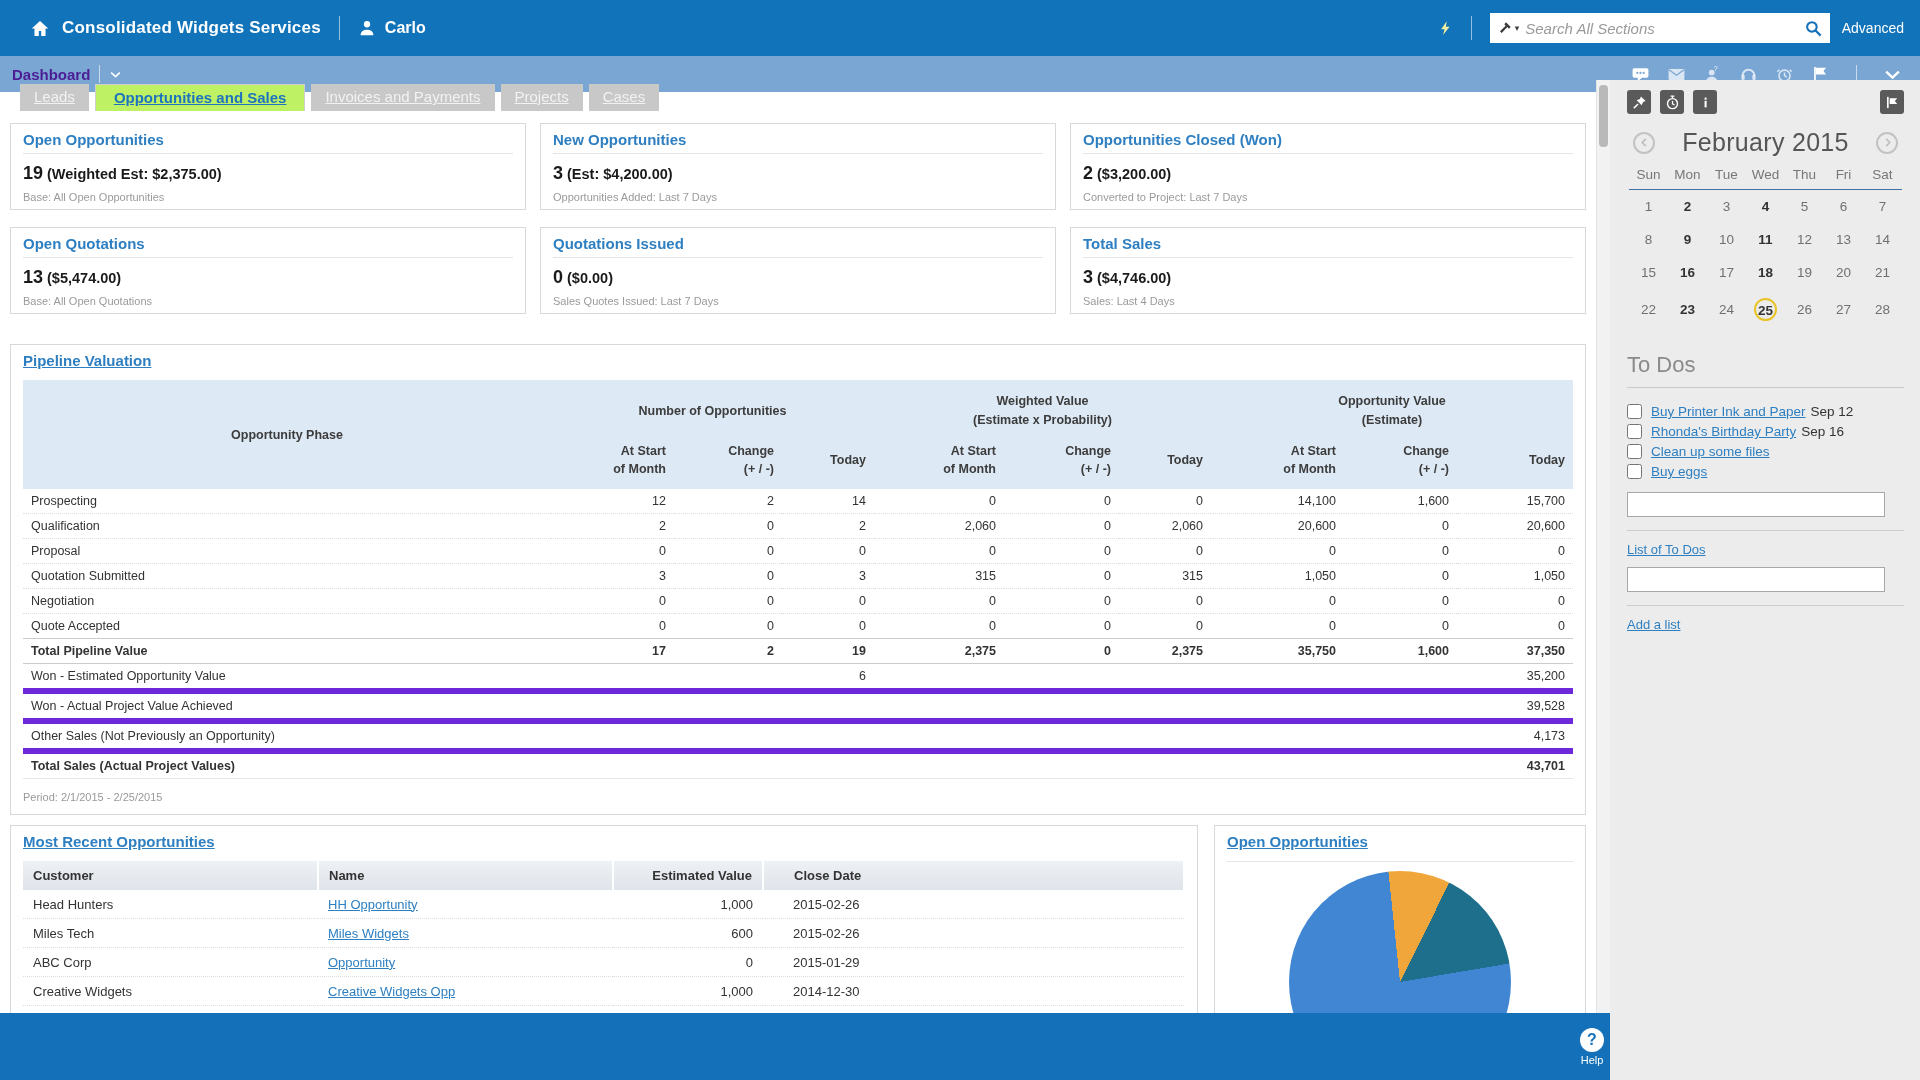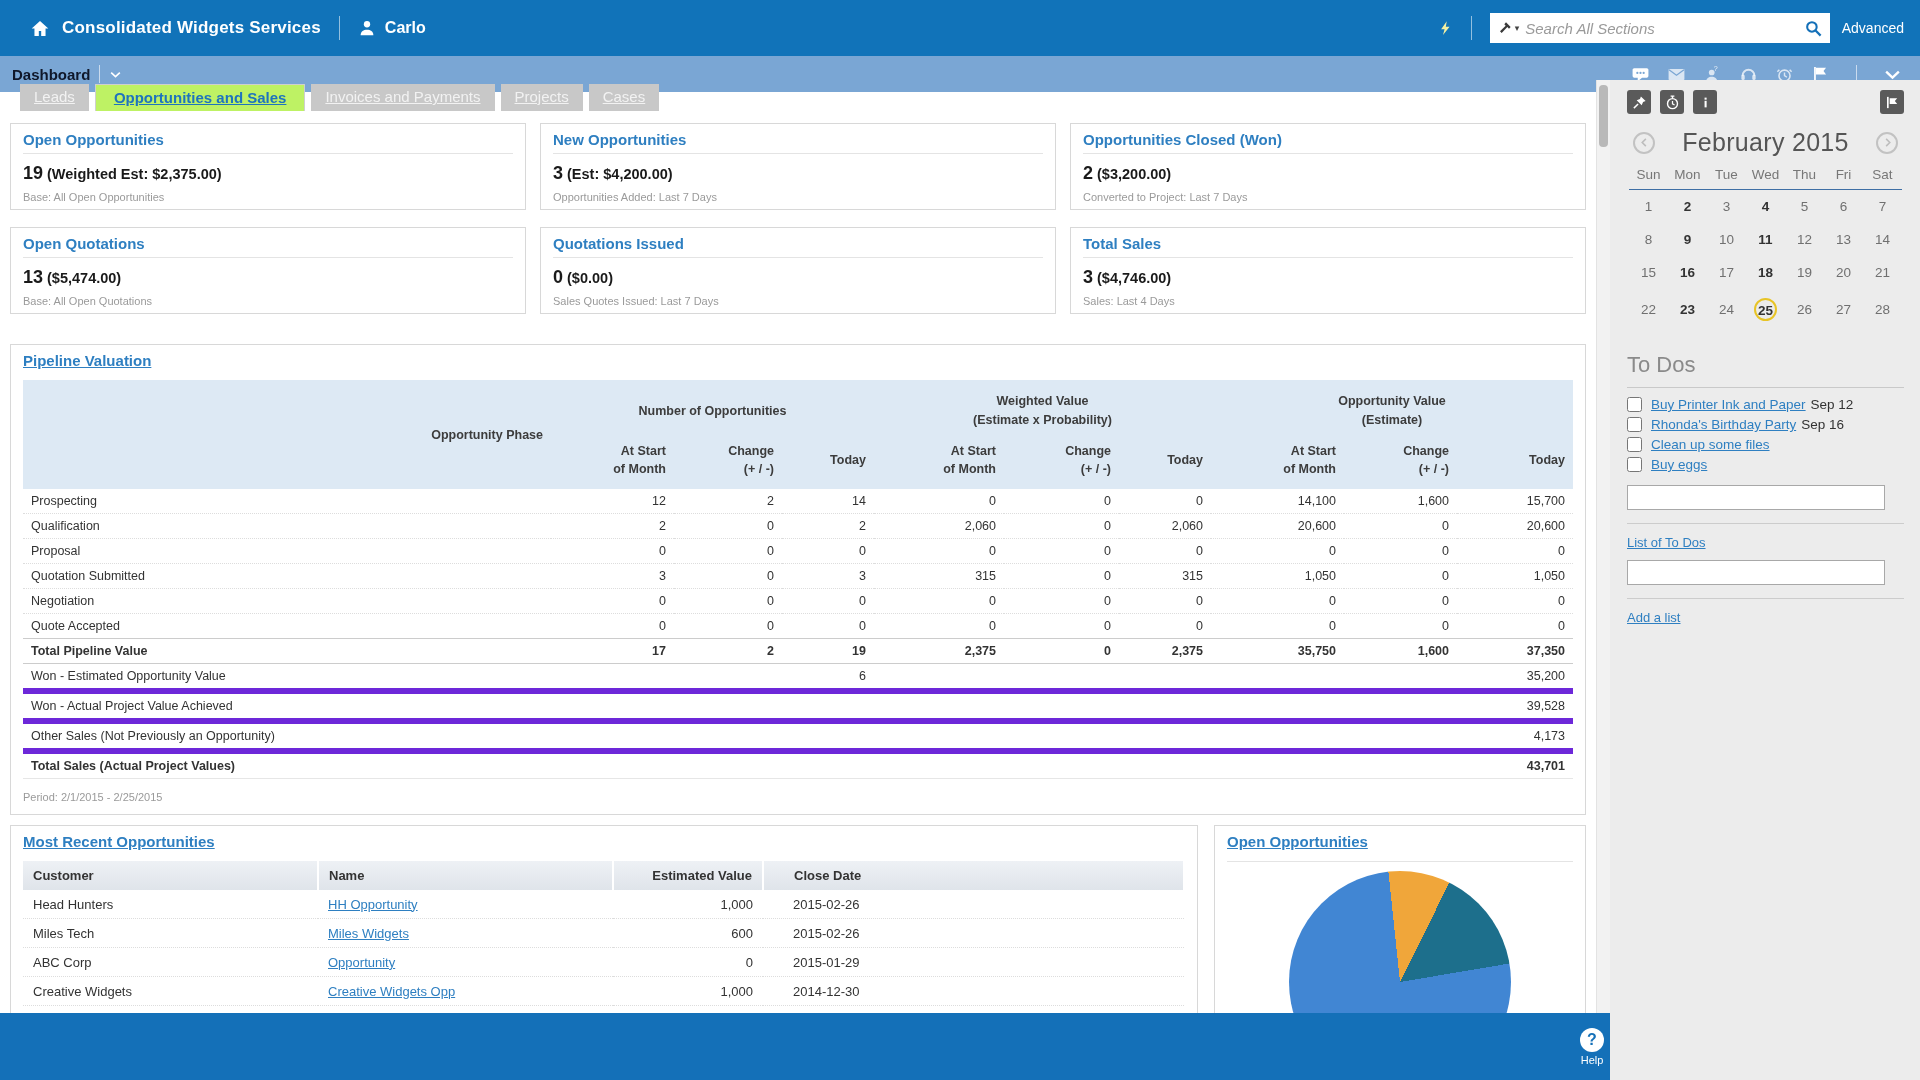--- a/index.html
+++ b/index.html
@@ -13,21 +13,21 @@
   .vdiv { width:1px; height:24px; background:rgba(255,255,255,.55); margin:0 18px; }
   .username { font-size:16px; font-weight:bold; margin-left:9px; }
   .topbar .spacer { flex:1; }
   .searchbox { width:340px; height:30px; background:#fff; display:flex; align-items:center; padding:0 7px; }
   .searchbox input { flex:1; border:none; outline:none; font-size:15px; font-style:italic; color:#555; margin:0 6px; font-family:"Liberation Sans",sans-serif; }
   .searchbox input::placeholder { color:#9a9a9a; font-style:italic; }
   .caret { font-size:9px; color:#444; margin-left:2px; }
   .advanced { font-size:14px; margin:0 16px 0 12px; cursor:pointer; }
 
   
-  .subbar { height:36px; background:#7aa6d4; display:flex; align-items:center; color:#0f172a; padding:0 12px; }
+  .subbar { height:36px; background:#7aa6d4; display:flex; align-items:center; color:#4c1d95; padding:0 12px; }
   .breadcrumb { font-size:15px; font-weight:bold; }
   .subbar .sep { width:1px; height:18px; background:rgba(255,255,255,.6); margin:0 9px; }
   .subbar-icons { margin-left:auto; display:flex; align-items:center; gap:17px; margin-right:6px; }
   .subbar-icons .icn { width:19px; height:19px; display:flex; cursor:pointer; }
 
   
   .main { position:absolute; top:80px; left:0; right:0; bottom:0; display:flex; }
   .content { width:1596px; padding:4px 10px 0 10px; }
   .vscroll { width:14px; background:#f2f2f2; border-left:1px solid #e3e3e3; position:relative; }
   .vscroll .thumb { position:absolute; top:5px; left:2px; width:9px; height:62px; background:#b9b9b9; border-radius:4px; }
@@ -47,21 +47,21 @@
   .card-footer { position:absolute; left:12px; bottom:6px; font-size:11px; color:#9a9a9a; }
 
   
   .panel { border:1px solid #d8d8d8; background:#fff; padding:7px 12px; }
   .panel-title { color:#2e7fc1; font-size:15px; font-weight:bold; padding-bottom:11px;text-decoration:underline; }
 
   
   .pipeline-panel { margin-bottom:10px; }
   table { border-collapse:collapse; width:100%; table-layout:fixed; }
   .ptable th { background:#dde9f4; font-size:12.5px; color:#3c3c3c; font-weight:bold; padding:6px 8px; }
-  .ptable th.ph { text-align:right; vertical-align:middle;margin-left:12px; }
+  .ptable th.ph { text-align:center; vertical-align:middle;margin-left:12px; }
   .ptable th.grp { text-align:center; padding-top:12px; }
   .ptable th.sub { text-align:right; font-weight:bold; padding-bottom:10px; }
   .ptable th span { display:block; line-height:1.5; }
   .ptable td { font-size:12.5px; padding:5px 8px; border-bottom:1px dotted #ddd; color:#333; }
   .ptable td.r { text-align:right; }
   .ptable tr.total td { font-weight:bold; border-top:1px solid #ccc; border-bottom:1px solid #ccc; }
   .ptable tr.xtra td { border-bottom:6px solid #6d28d9; }
   .ptable tr.tsales td { font-weight:bold; border-bottom:1px solid #e6e6e6; }
   .period { font-size:11px; color:#9a9a9a; padding:12px 0 4px 0; }
 
@@ -92,21 +92,21 @@
   .cal-head { display:flex; align-items:center; justify-content:space-between; padding:0 4px; }
   .cal-nav { width:22px; height:22px; border:2px solid #c2c2c2; border-radius:50%; display:flex; align-items:center; justify-content:center; cursor:pointer; }
   .cal-title { font-size:25px; color:#555; letter-spacing:.3px; }
   .cal-table { width:100%; margin-top:10px; }
   .cal-table th { font-size:13.5px; color:#777; font-weight:normal; padding-bottom:7px; border-bottom:1px solid #3f6fa5; }
   .cal-table td { text-align:center; font-size:13.5px; color:#707070; padding:9px 0; cursor:pointer; }
   .cal-table td.b { font-weight:bold; color:#333; }
   .cal-table td.sel span { display:inline-block; width:23px; height:23px; line-height:22px; border:2px solid #e8c426; border-radius:50%; font-weight:bold; color:#333; }
 
   .todos { margin-top:22px; }
-  .todos-title { font-size:22px; color:#8a8a8a; font-weight:normal; padding-bottom:9px; border-bottom:1px solid #c9c9c9; margin-bottom:9px; }
+  .todos-title { font-size:22px; color:#8a8a8a; font-weight:normal; padding-bottom:9px; border-bottom:1px solid #c9c9c9; margin-bottom:16px; }
   .todo-item { display:flex; align-items:center; margin:5px 0; font-size:13.5px; }
   .todo-item input[type=checkbox] { width:15px; height:15px; margin-right:9px; }
   .todo-link { color:#2e7fc1; text-decoration:underline; cursor:pointer; }
   .todo-date { color:#333; margin-left:5px; }
   .todo-input { width:258px; height:25px; border:1px solid #a8a8a8; background:#fff; margin:8px 0 9px 0; outline:none; font-family:"Liberation Sans",sans-serif; padding:0 4px; }
   .hrule { border-top:1px solid #cccccc; margin:4px 0 9px 0; }
   .side-link { font-size:13px; color:#2e7fc1; text-decoration:underline; cursor:pointer; display:inline-block; margin-bottom:2px; }
 </style>
 </head>
 <body>

